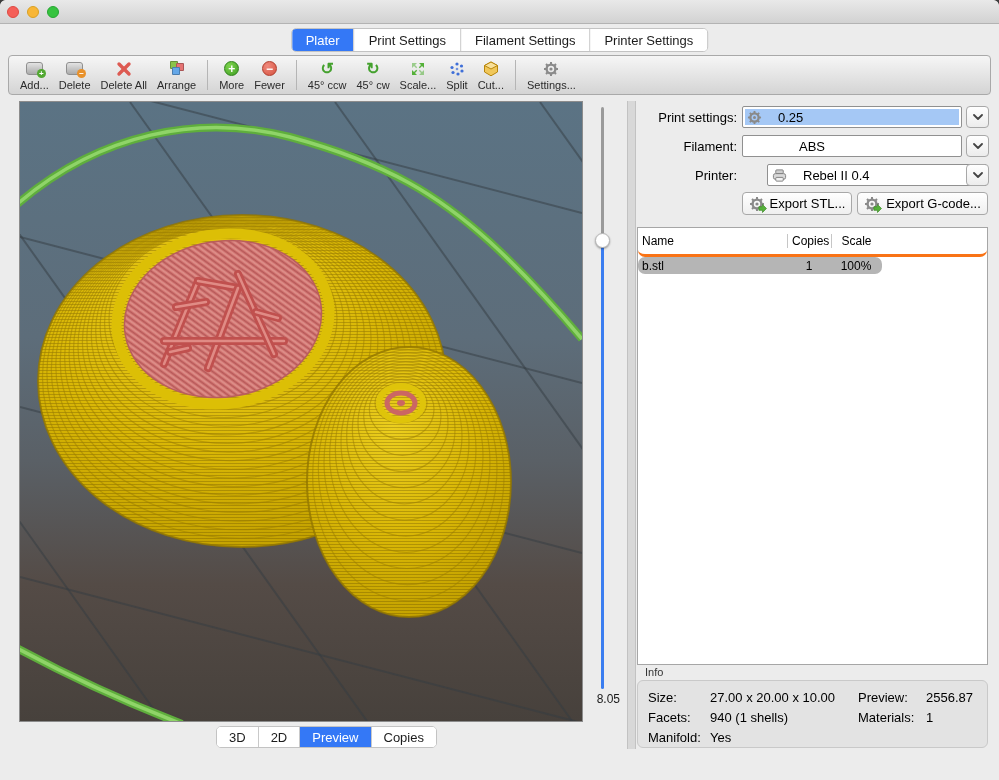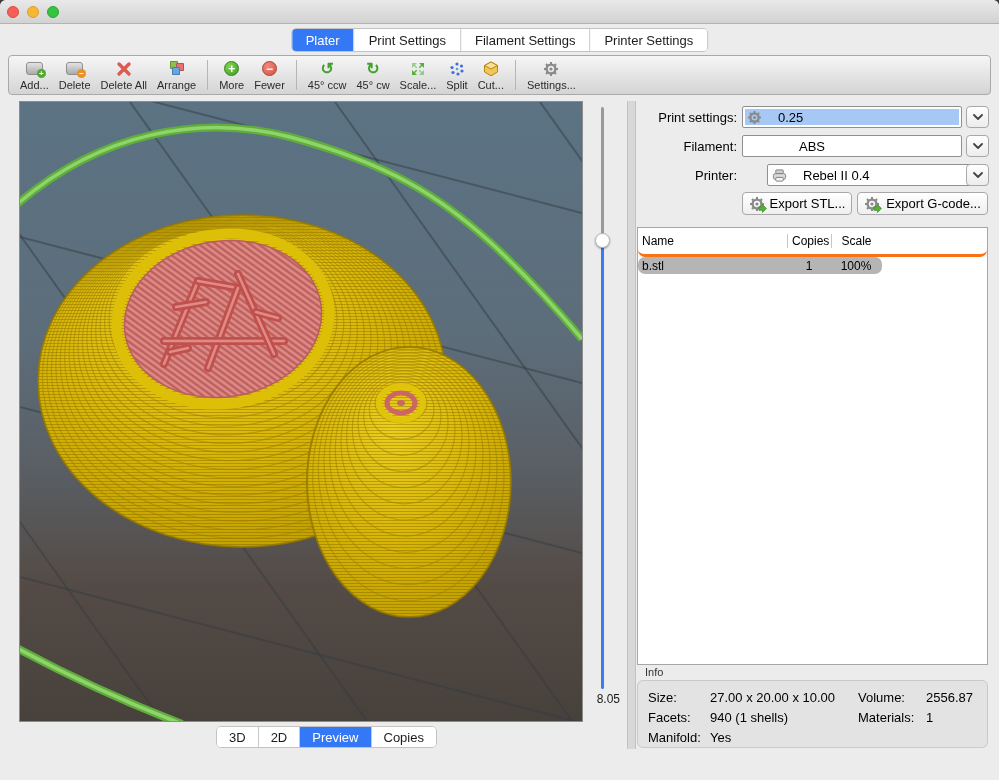--- a/index.html
+++ b/index.html
@@ -459,21 +459,21 @@
       <span class="td c-copies">1</span>
       <span class="td c-scale">100%</span>
     </div>
   </div>
 
   <div class="info-title">Info</div>
   <div class="infobox">
     <div class="irow">
       <span class="ilab1">Size:</span>
       <span class="ival1">27.00 x 20.00 x 10.00</span>
-      <span class="ilab2">Volume:</span>
+      <span class="ilab2">Preview:</span>
       <span class="ival2">2556.87</span>
     </div>
     <div class="irow">
       <span class="ilab1">Facets:</span>
       <span class="ival1">940 (1 shells)</span>
       <span class="ilab2">Materials:</span>
       <span class="ival2">1</span>
     </div>
     <div class="irow">
       <span class="ilab1">Manifold:</span>

